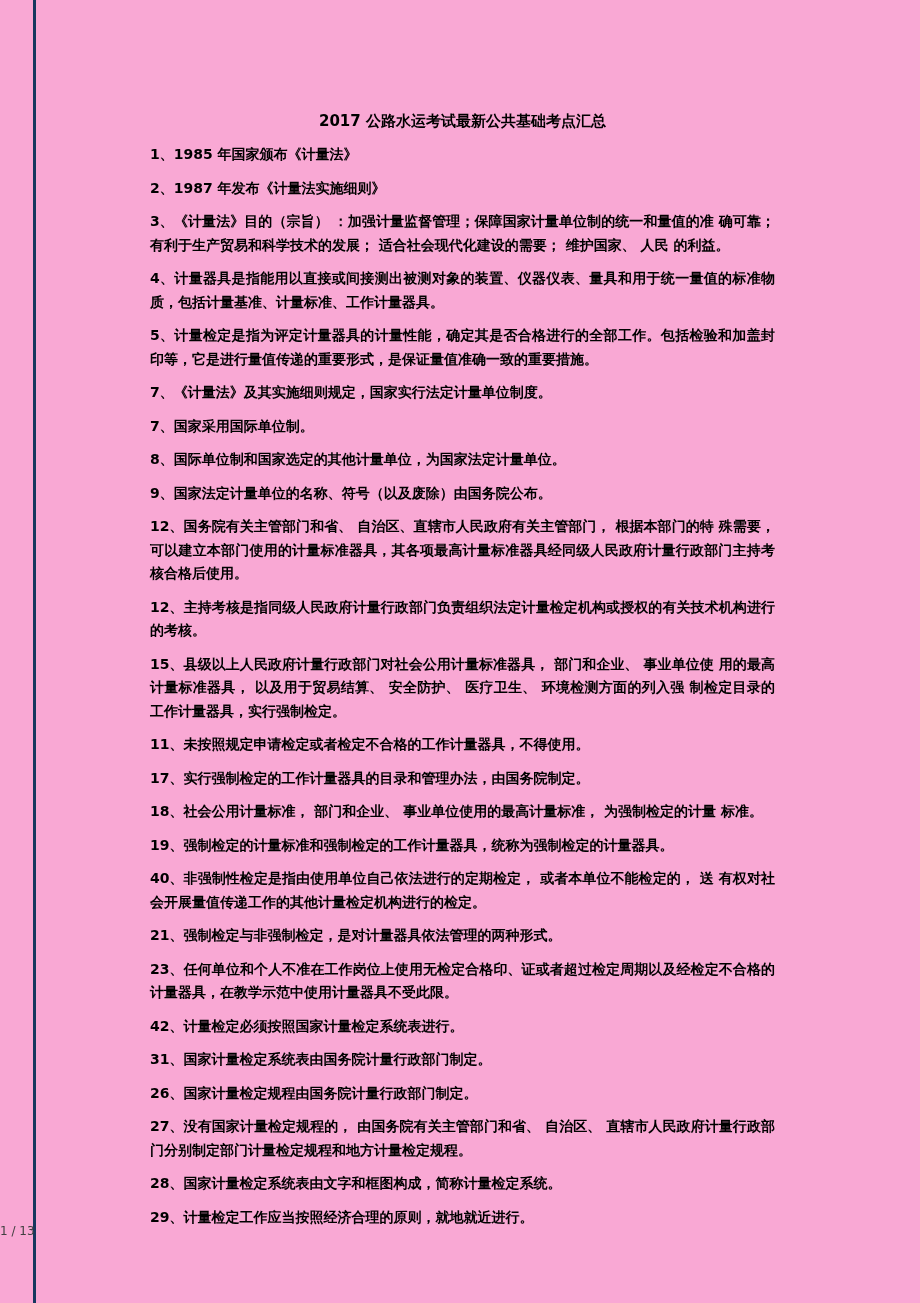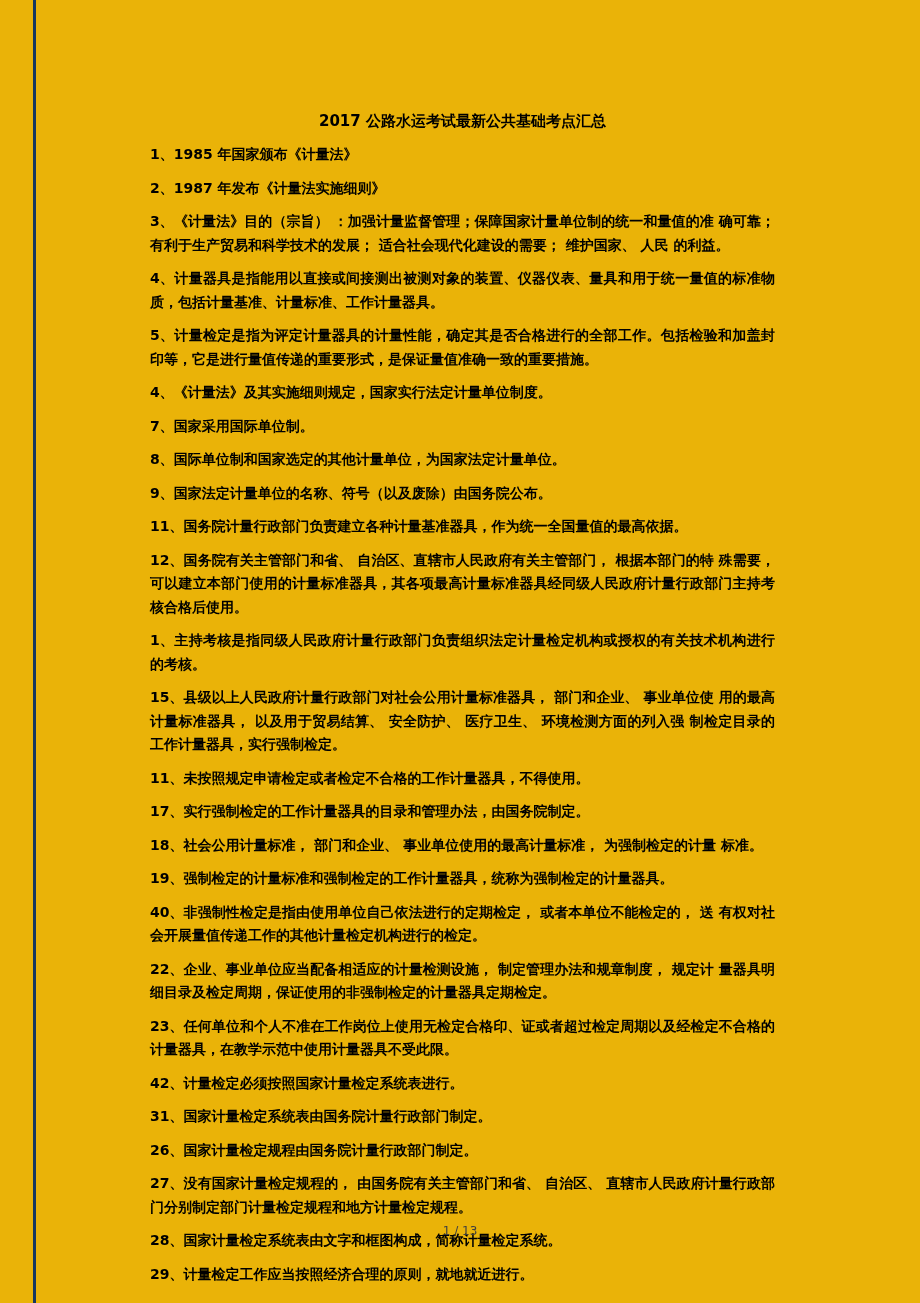--- a/index.html
+++ b/index.html
@@ -6,21 +6,21 @@
   body {
     width: 920px;
     height: 1303px;
     background: #ffffff;
     font-family: "DejaVu Sans", "Liberation Sans", sans-serif;
   }
   .page {
     position: relative;
     width: 920px;
     height: 1303px;
-    background: #eab308;
+    background: #f9a8d4;
     overflow: hidden;
   }
   .edge-line {
     position: absolute;
     left: 33px;
     top: 0;
     width: 3px;
     height: 1303px;
     background: #17375e;
   }
@@ -45,52 +45,50 @@
     text-align: justify;
     word-break: break-all;
     color: #000000;
     font-weight: bold;
   }
   .footer {
     position: absolute;
     left: 0;
     right: 0;
     top: 1224px;
-    text-align: center;
     font-size: 12px;
     color: #404040;
   }
 </style>
 </head>
 <body>
 
 <div class="page">
   <div class="edge-line"></div>
   <div class="content">
     <h1 class="doc-title">2017 公路水运考试最新公共基础考点汇总</h1>
     <div id="doc-body">
         <p class="para">1、1985 年国家颁布《计量法》</p>
         <p class="para">2、1987 年发布《计量法实施细则》</p>
         <p class="para">3、《计量法》目的（宗旨） ：加强计量监督管理；保障国家计量单位制的统一和量值的准 确可靠；有利于生产贸易和科学技术的发展； 适合社会现代化建设的需要； 维护国家、 人民 的利益。</p>
         <p class="para">4、计量器具是指能用以直接或间接测出被测对象的装置、仪器仪表、量具和用于统一量值的标准物质，包括计量基准、计量标准、工作计量器具。</p>
         <p class="para">5、计量检定是指为评定计量器具的计量性能，确定其是否合格进行的全部工作。包括检验和加盖封印等，它是进行量值传递的重要形式，是保证量值准确一致的重要措施。</p>
-        <p class="para">4、《计量法》及其实施细则规定，国家实行法定计量单位制度。</p>
+        <p class="para">7、《计量法》及其实施细则规定，国家实行法定计量单位制度。</p>
         <p class="para">7、国家采用国际单位制。</p>
         <p class="para">8、国际单位制和国家选定的其他计量单位，为国家法定计量单位。</p>
         <p class="para">9、国家法定计量单位的名称、符号（以及废除）由国务院公布。</p>
-        <p class="para">11、国务院计量行政部门负责建立各种计量基准器具，作为统一全国量值的最高依据。</p>
         <p class="para">12、国务院有关主管部门和省、 自治区、直辖市人民政府有关主管部门， 根据本部门的特 殊需要，可以建立本部门使用的计量标准器具，其各项最高计量标准器具经同级人民政府计量行政部门主持考核合格后使用。</p>
-        <p class="para">1、主持考核是指同级人民政府计量行政部门负责组织法定计量检定机构或授权的有关技术机构进行的考核。</p>
+        <p class="para">12、主持考核是指同级人民政府计量行政部门负责组织法定计量检定机构或授权的有关技术机构进行的考核。</p>
         <p class="para">15、县级以上人民政府计量行政部门对社会公用计量标准器具， 部门和企业、 事业单位使 用的最高计量标准器具， 以及用于贸易结算、 安全防护、 医疗卫生、 环境检测方面的列入强 制检定目录的工作计量器具，实行强制检定。</p>
         <p class="para">11、未按照规定申请检定或者检定不合格的工作计量器具，不得使用。</p>
         <p class="para">17、实行强制检定的工作计量器具的目录和管理办法，由国务院制定。</p>
         <p class="para">18、社会公用计量标准， 部门和企业、 事业单位使用的最高计量标准， 为强制检定的计量 标准。</p>
         <p class="para">19、强制检定的计量标准和强制检定的工作计量器具，统称为强制检定的计量器具。</p>
         <p class="para">40、非强制性检定是指由使用单位自己依法进行的定期检定， 或者本单位不能检定的， 送 有权对社会开展量值传递工作的其他计量检定机构进行的检定。</p>
-        <p class="para">22、企业、事业单位应当配备相适应的计量检测设施， 制定管理办法和规章制度， 规定计 量器具明细目录及检定周期，保证使用的非强制检定的计量器具定期检定。</p>
+        <p class="para">21、强制检定与非强制检定，是对计量器具依法管理的两种形式。</p>
         <p class="para">23、任何单位和个人不准在工作岗位上使用无检定合格印、证或者超过检定周期以及经检定不合格的计量器具，在教学示范中使用计量器具不受此限。</p>
         <p class="para">42、计量检定必须按照国家计量检定系统表进行。</p>
         <p class="para">31、国家计量检定系统表由国务院计量行政部门制定。</p>
         <p class="para">26、国家计量检定规程由国务院计量行政部门制定。</p>
         <p class="para">27、没有国家计量检定规程的， 由国务院有关主管部门和省、 自治区、 直辖市人民政府计量行政部门分别制定部门计量检定规程和地方计量检定规程。</p>
         <p class="para">28、国家计量检定系统表由文字和框图构成，简称计量检定系统。</p>
         <p class="para">29、计量检定工作应当按照经济合理的原则，就地就近进行。</p>
       </div>
   </div>
   <div class="footer">1 / 13</div>

